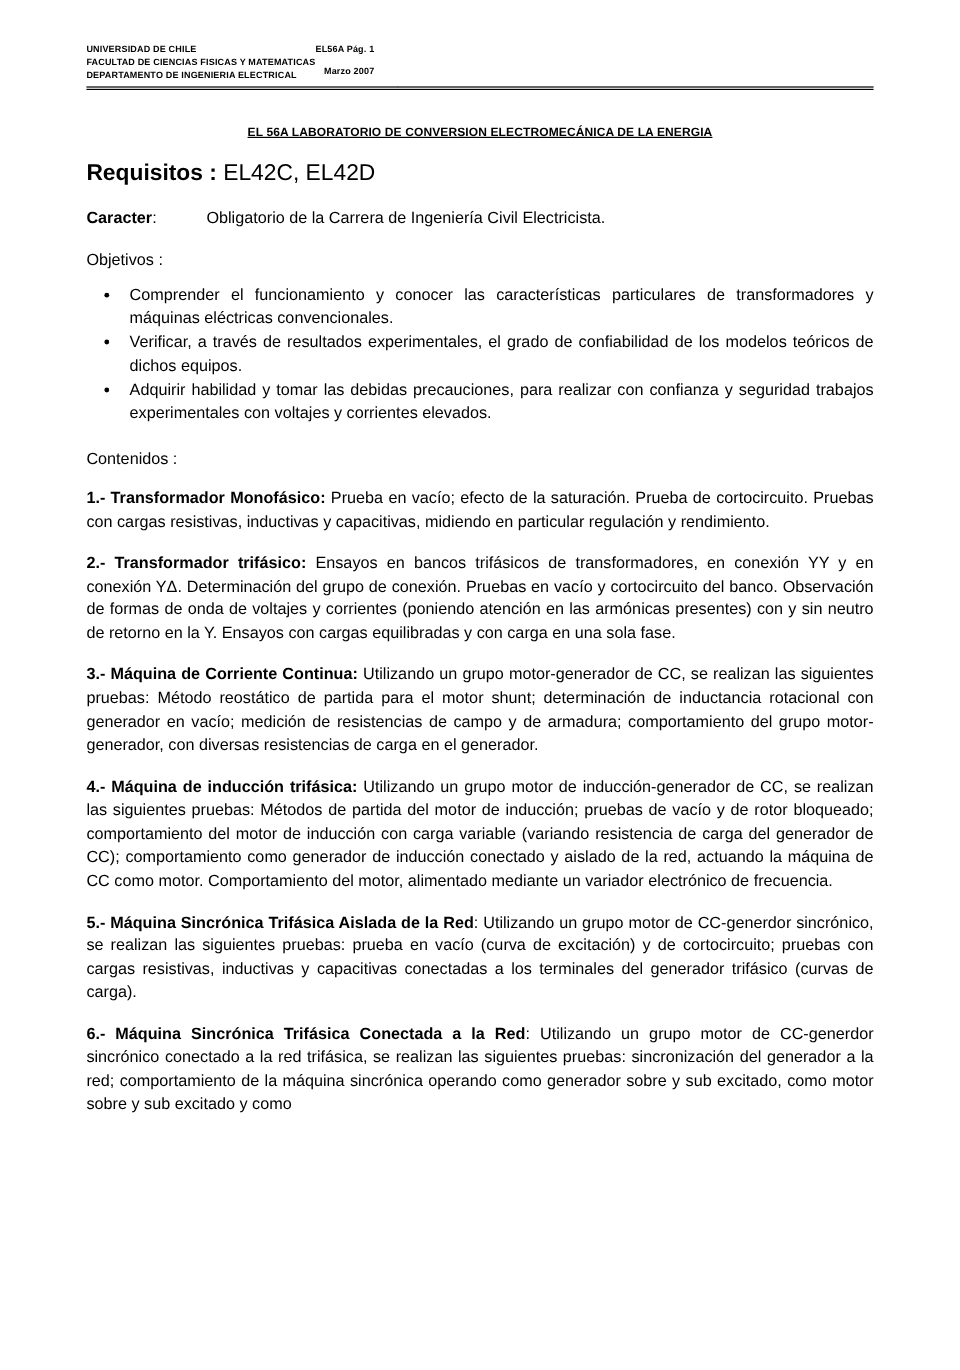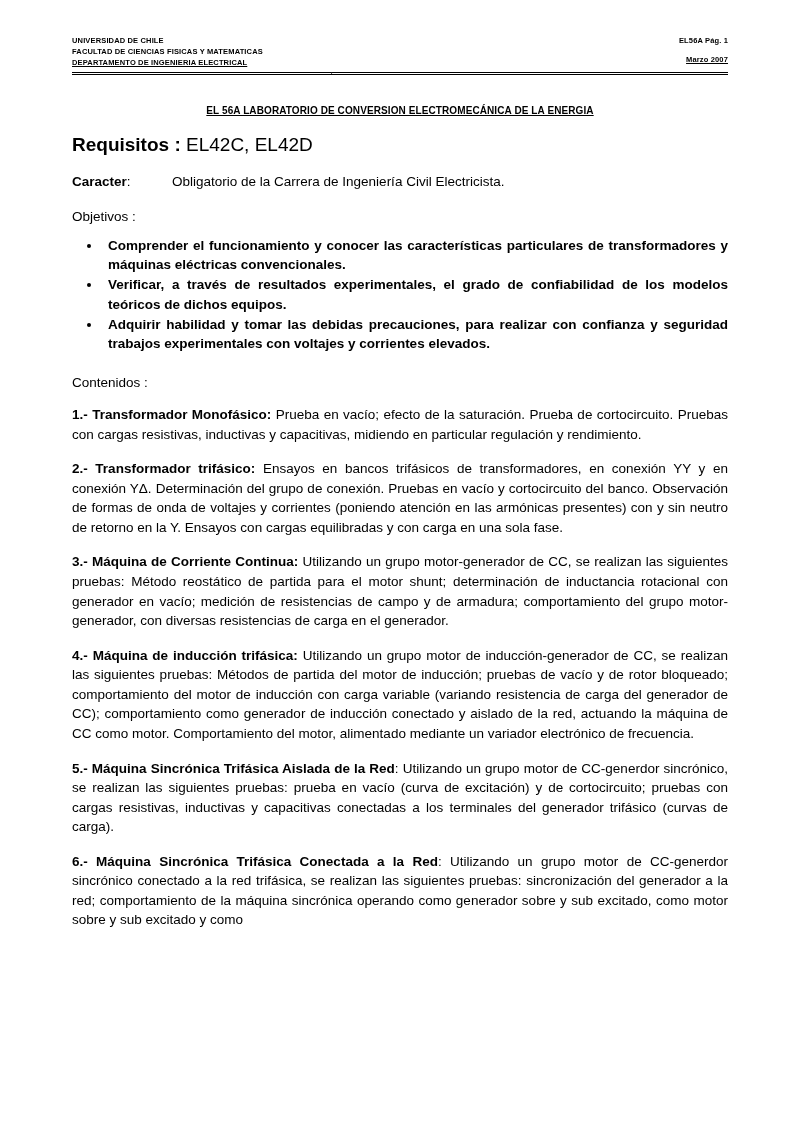--- a/index.html
+++ b/index.html
@@ -16,35 +16,33 @@
     height: 1142px;
     position: relative;
     background: #ffffff;
     box-sizing: border-box;
     padding: 36px 72px 0 72px;
     overflow: hidden;
   }
   
   .header {
     display: flex;
-    justify-content: space-between;
     align-items: flex-start;
     font-size: 7.5px;
     font-weight: bold;
     line-height: 1.45;
     letter-spacing: 0.02em;
   }
   .header-left div, .header-right div {
     white-space: nowrap;
   }
   .header-right {
     text-align: right;
   }
   .header-left .ul, .header-right .ul {
-    text-decoration: underline;
   }
   .rule {
     border: none;
     border-top: 1px solid #000;
     margin: 3px 0 0 0;
     height: 0;
   }
   .rule2 {
     border: none;
     border-top: 1px solid #000;
@@ -95,21 +93,20 @@
   }
   .section-head {
     font-size: 13.5px;
     font-weight: normal;
     margin-top: 20px;
   }
   ul.objetivos {
     margin: 12px 0 4px 0;
     padding-left: 30px;
     list-style: disc;
-    font-weight: bold;
   }
   ul.objetivos li {
     font-size: 13.5px;
     text-align: justify;
     line-height: 1.42;
     margin-bottom: 1px;
     padding-left: 6px;
   }
   .para {
     font-size: 13.5px;

